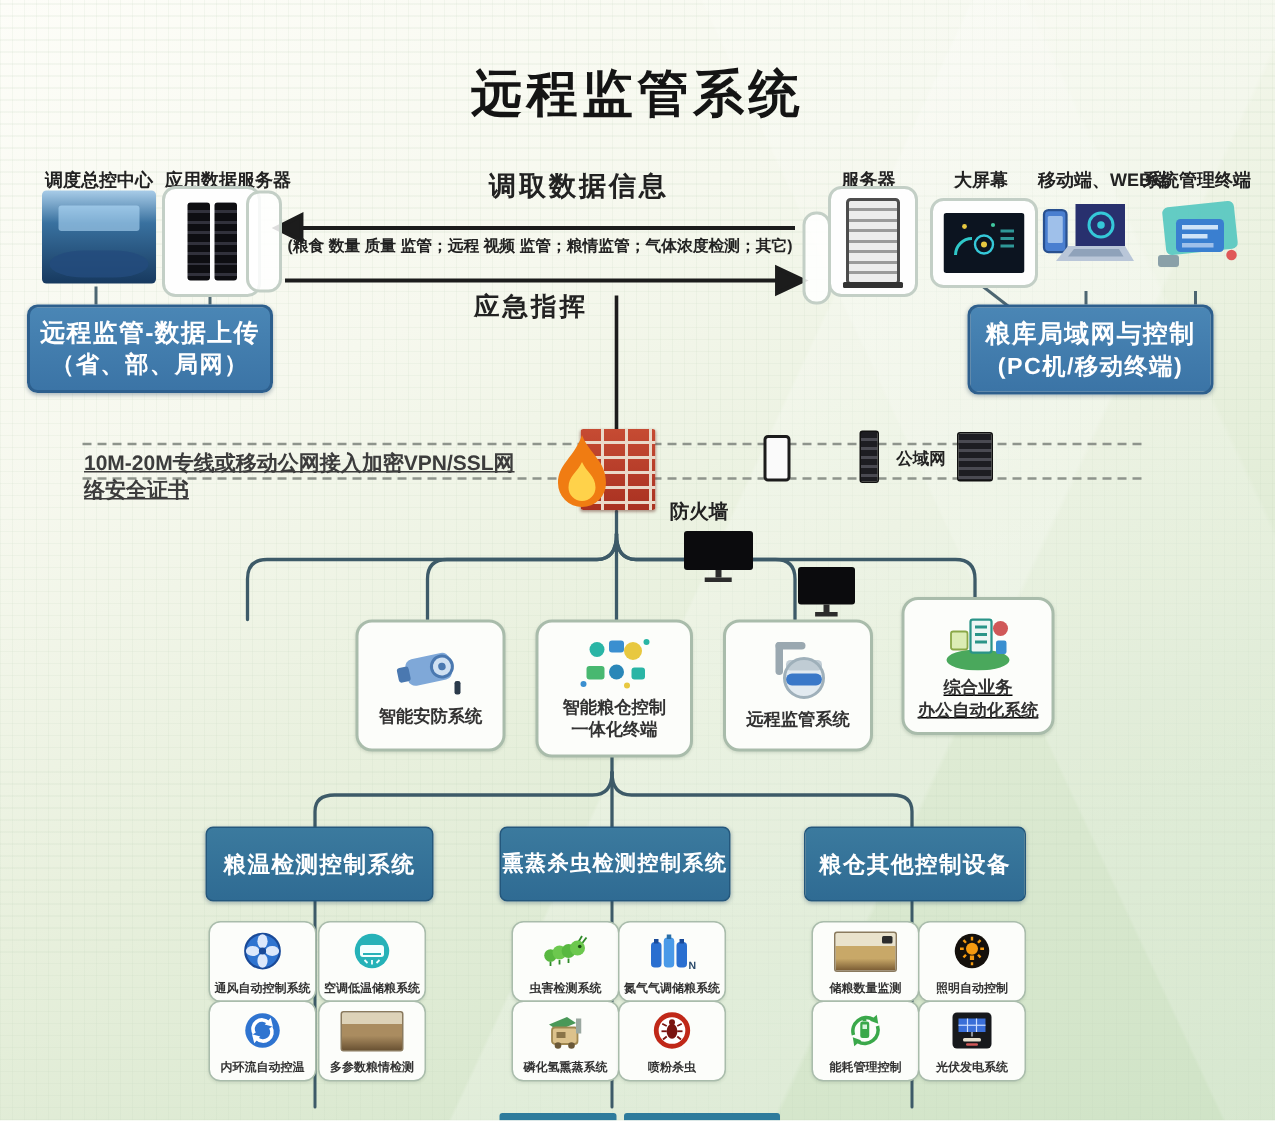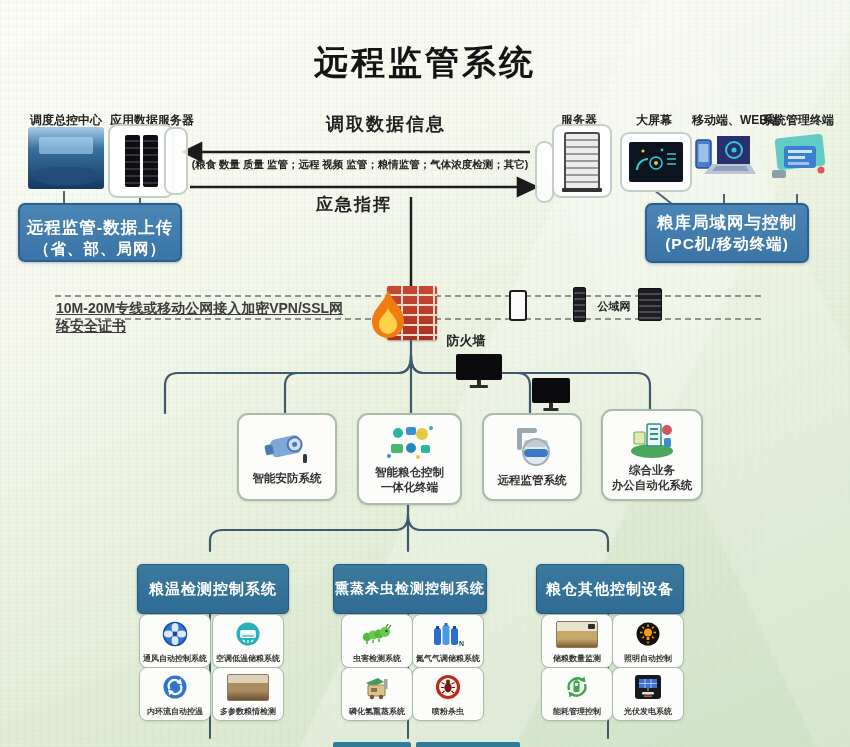--- a/index.html
+++ b/index.html
@@ -20,21 +20,21 @@
   #wires{position:absolute;inset:0;z-index:1;}
   .lbl{font-weight:bold;color:#222;text-align:center;line-height:1.15;}
   .title{font-size:34px;font-weight:800;color:#141414;letter-spacing:3px;text-align:center;width:100%;}
   .bluebox{background:linear-gradient(180deg,#4a86b5,#3b74a6);border:2px solid #2d5f8d;border-radius:7px;
     color:#fff;font-weight:bold;text-align:center;display:flex;flex-direction:column;justify-content:center;
     box-shadow:0 1px 3px rgba(30,60,90,.35);}
   .bluebox .l1{font-size:16.5px;letter-spacing:1px;}
   .bluebox .l2{font-size:15.5px;letter-spacing:1px;}
   .header-box{background:linear-gradient(180deg,#3b7a9e,#2f6b93);border:1.5px solid #24577c;border-radius:5px;
     color:#fff;font-weight:bold;font-size:15px;letter-spacing:1px;text-align:center;
-    display:flex;align-items:center;justify-content:center;box-shadow:0 1px 3px rgba(30,60,90,.35);margin-top:13px;}
+    display:flex;align-items:center;justify-content:center;box-shadow:0 1px 3px rgba(30,60,90,.35);}
   .sysbox{background:#fcfdfa;border:2px solid #a9bcab;border-radius:11px;
     display:flex;flex-direction:column;align-items:center;justify-content:center;gap:5px;
     box-shadow:0 1px 2px rgba(90,110,90,.18);}
   .sysbox .slbl{font-size:11.5px;font-weight:bold;color:#333;text-align:center;line-height:1.25;}
   .minibox{background:#fcfdfa;border:1.5px solid #a9bcab;border-radius:8px;
     display:flex;flex-direction:column;align-items:center;justify-content:flex-end;padding-bottom:3px;
     box-shadow:0 1px 2px rgba(90,110,90,.15);}
   .minibox .mlbl{font-size:8px;font-weight:bold;color:#333;white-space:nowrap;}
   .minibox .micon{flex:1;display:flex;align-items:center;justify-content:center;width:100%;}
   .devlbl{font-size:12px;font-weight:bold;color:#222;text-align:center;white-space:nowrap;}
@@ -116,21 +116,21 @@
   <div class="abs z devlbl" style="left:26px;top:112px;width:80px;">调度总控中心</div>
   <div class="abs z ic-room" style="left:28px;top:127px;width:76px;height:62px;">
       <i></i>
       <b></b>
     </div>
   <div class="abs z devlbl" style="left:100px;top:112px;width:104px;">应用数据服务器</div>
   <div class="abs z card" style="left:108px;top:124px;width:62px;height:70px;gap:3px;">
     <div class="tower"></div>
       <div class="tower"></div>
   </div>
-  <div class="abs z bluebox" style="left:18px;top:203px;width:160px;height:55px;justify-content:flex-end;">
+  <div class="abs z bluebox" style="left:18px;top:203px;width:160px;height:55px;">
     <span class="l1">远程监管-数据上传</span>
     <span class="l2">（省、部、局网）</span>
   </div>
   <div class="abs z bracket" style="left:164px;top:127px;width:20px;height:64px;"></div>
   <div class="abs z bracket" style="left:535px;top:141px;width:15px;height:58px;"></div>
 
   <div class="abs z lbl" style="left:286px;top:114px;width:200px;font-size:18px;letter-spacing:2px;">调取数据信息</div>
   <div class="abs z lbl" style="left:180px;top:158px;width:360px;font-size:10.5px;">(粮食 数量 质量 监管；远程 视频 监管；粮情监管；气体浓度检测；其它)</div>
   <div class="abs z lbl" style="left:300px;top:195px;width:108px;font-size:17px;letter-spacing:2px;">应急指挥</div>
 
@@ -248,21 +248,21 @@
       <rect x="8" y="2" width="20" height="5" rx="2.5" fill="#9aa8b0"></rect>
       <rect x="8" y="2" width="5" height="22" rx="2.5" fill="#9aa8b0"></rect>
       <circle cx="27" cy="26" r="13" fill="#e2eaf0"></circle>
       <rect x="15" y="14" width="24" height="7" rx="3" fill="#c0ccd4"></rect>
       <rect x="15" y="23" width="24" height="8" rx="4" fill="#3a78c8"></rect>
       <circle cx="27" cy="26" r="13" fill="none" stroke="#9fb0ba" stroke-width="2"></circle>
     </svg>
     <span class="slbl"><span>远程监管系统</span></span>
   </div>
 
-  <div class="abs z sysbox" style="left:601px;top:409px;width:98px;height:88px;">
+  <div class="abs z sysbox" style="left:601px;top:398px;width:98px;height:88px;text-decoration:underline;">
     <svg width="48" height="40" viewBox="0 0 48 40">
       <ellipse cx="24" cy="33" rx="21" ry="7" fill="#4aa85c"></ellipse>
       <rect x="19" y="6" width="14" height="22" rx="1.5" fill="#eef6f4" stroke="#2a9488" stroke-width="1.5"></rect>
       <rect x="22" y="10" width="8" height="2" fill="#2a9488"></rect>
         <rect x="22" y="15" width="8" height="2" fill="#2a9488"></rect>
         <rect x="22" y="20" width="8" height="2" fill="#2a9488"></rect>
       <rect x="6" y="14" width="11" height="12" rx="1.5" fill="#dcecb4" stroke="#8aa848" stroke-width="1.2"></rect>
       <circle cx="39" cy="12" r="5" fill="#d05858"></circle>
       <rect x="36" y="20" width="7" height="9" rx="1.5" fill="#3a8fd0"></rect>
     </svg>

